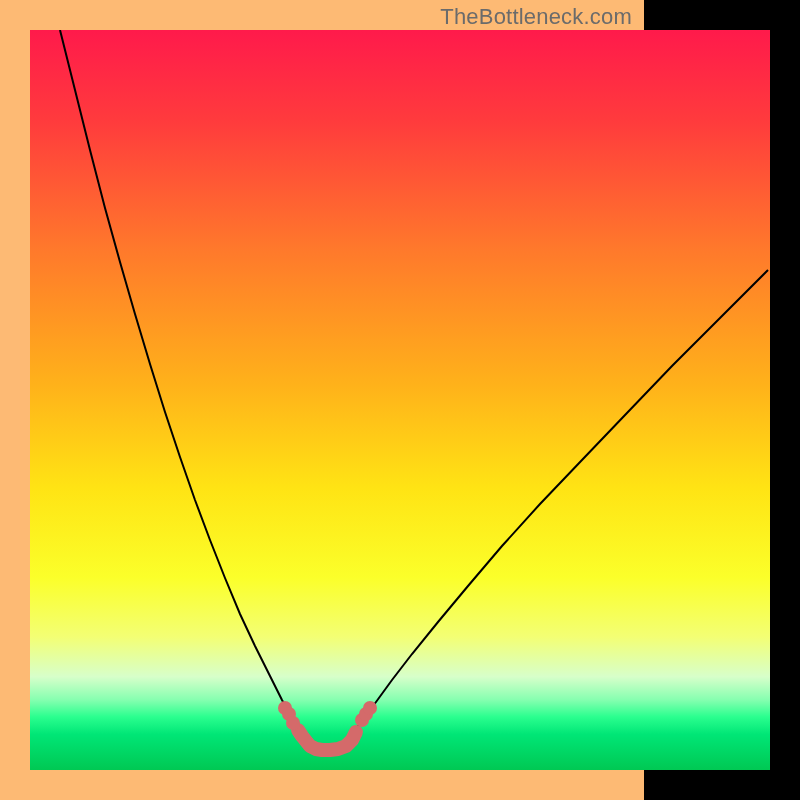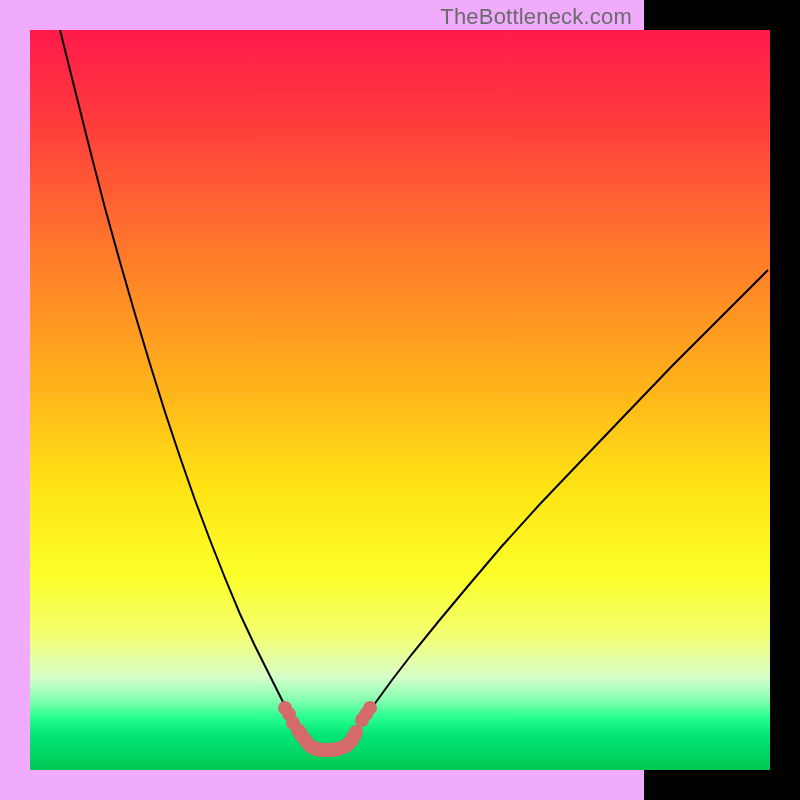--- a/index.html
+++ b/index.html
@@ -10,21 +10,21 @@
     background: #000;
     font-family: Arial, Helvetica, sans-serif;
     overflow: hidden;
   }
   .frame {
     position: absolute;
     left: 0;
     top: 0;
     width: 644px;
     height: 800px;
-    background: #f0abfc;
+    background: #fdba74;
   }
   .plot {
     position: absolute;
     left: 30px;
     top: 30px;
     width: 740px;
     height: 740px;
     
   }
   .gradient {

